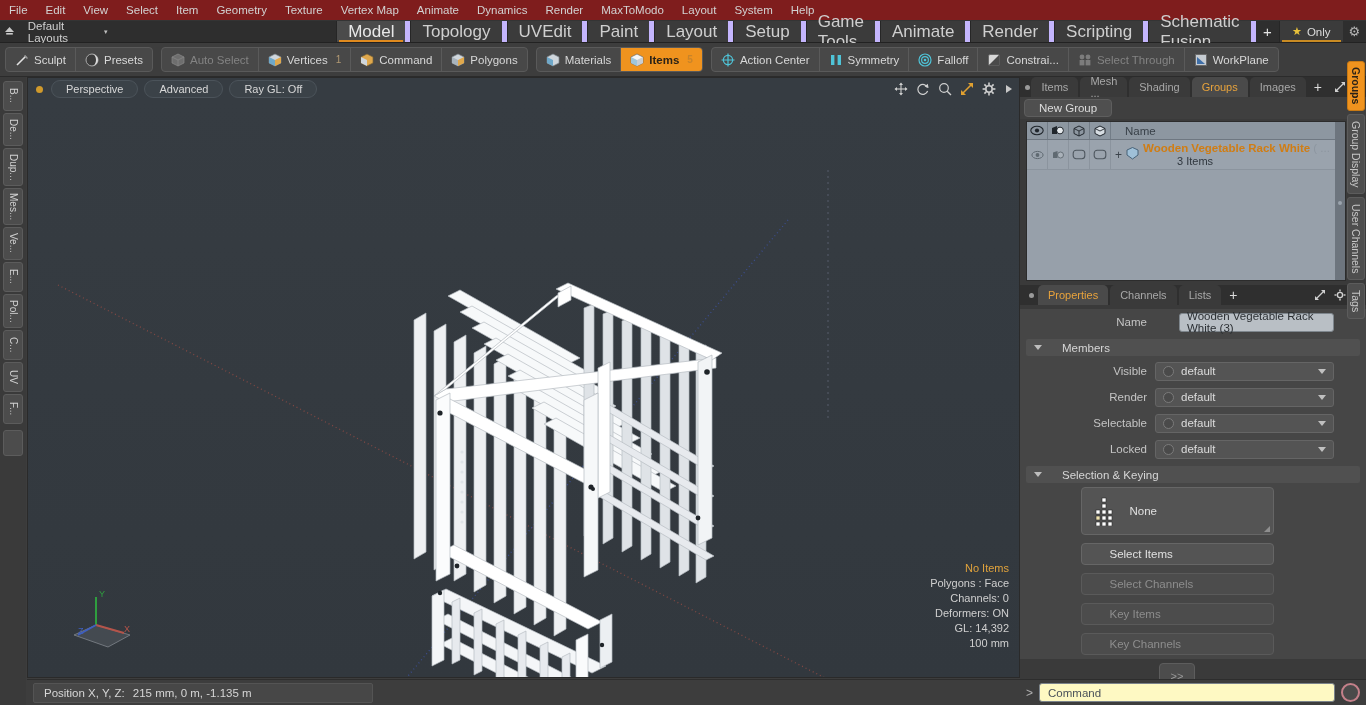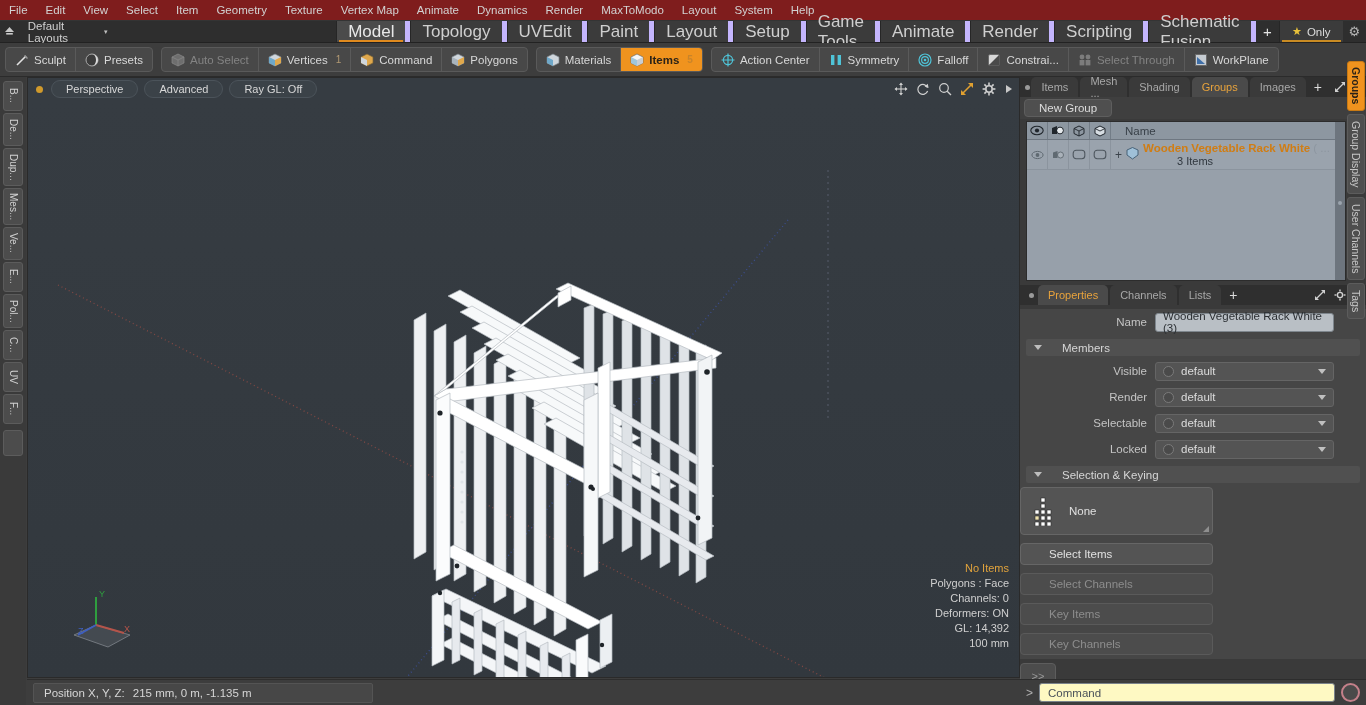--- a/index.html
+++ b/index.html
@@ -176,34 +176,34 @@
 
   
   .propbar {
     margin-top:4px; height:20px; background:#2f2f2f; display:flex; align-items:stretch; padding-left:4px;
   }
   .propbody { position:relative; height:350px; background:#464646; }
   .prow { display:flex; align-items:center; height:26px; padding-right:32px; }
   .plabel { width:135px; text-align:right; padding-right:8px; font-size:11.5px; color:#c4c4c4; }
   .pinput {
     flex:1; height:19px; background:#b9bfc5; border:1px solid #7e868d; border-radius:3px;
-    display:flex; align-items:center; padding:0 7px; font-size:11.5px; color:#2b2f33;
+    display:flex; align-items:center; padding:0 7px; font-size:11.5px; color:#2b2f33;margin-left:24px;
   }
   .psel {
     flex:1; height:19px; background:#545454; border:1px solid #656565; border-radius:3px;
     display:flex; align-items:center; padding:0 7px; font-size:11.5px; color:#dcdcdc; position:relative;
   }
   .pcirc { width:11px;height:11px;border-radius:50%; border:1px solid #7b7b7b; background:#4a4a4a; margin-right:7px; flex:0 0 11px;}
   .pcaret { position:absolute; right:7px; top:6px; width:0;height:0;border-left:4px solid transparent;border-right:4px solid transparent;border-top:5px solid #c0c0c0; }
   .section {
     margin:4px 6px 2px 6px; height:17px; background:#505050; display:flex; align-items:center;
     padding-left:8px; font-size:11.5px; color:#d6d6d6; gap:20px; border-radius:2px;
   }
   .tri { width:0;height:0;border-left:4px solid transparent;border-right:4px solid transparent;border-top:5px solid #bdbdbd; }
-  .pbtnrow { display:flex; justify-content:flex-start; padding-right:32px; margin-top:4px; }
+  .pbtnrow { display:flex; justify-content:center; padding-right:32px; margin-top:4px; }
   .pbtn {
     width:193px; height:22px; background:#545454; border:1px solid #666; border-radius:4px;
     display:flex; align-items:center; padding-left:28px; font-size:11.5px; color:#e0e0e0; margin-bottom:4px;
   }
   .pbtn.disabled { color:#8d8d8d; background:#4c4c4c; border-color:#5a5a5a; }
   .pbtn.tall { height:48px; padding-left:8px; gap:12px; }
   .pbtn .gridicon { width:28px; height:30px; flex:0 0 28px; }
   .pbtn.tall:after { content:''; position:absolute; }
   .dblarrow {
     width:36px;height:26px; background:#4c4c4c; border:1px solid #5d5d5d; border-radius:4px;

